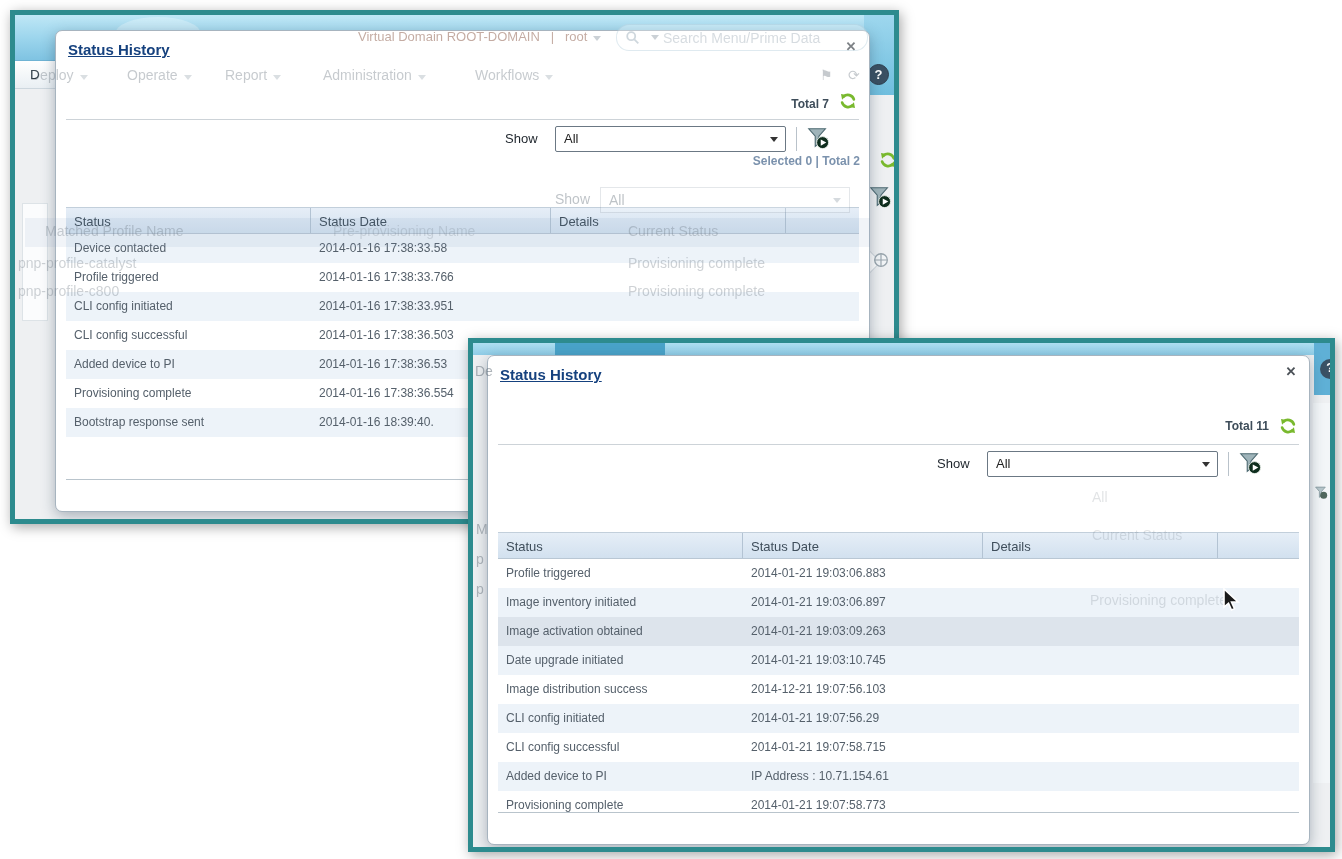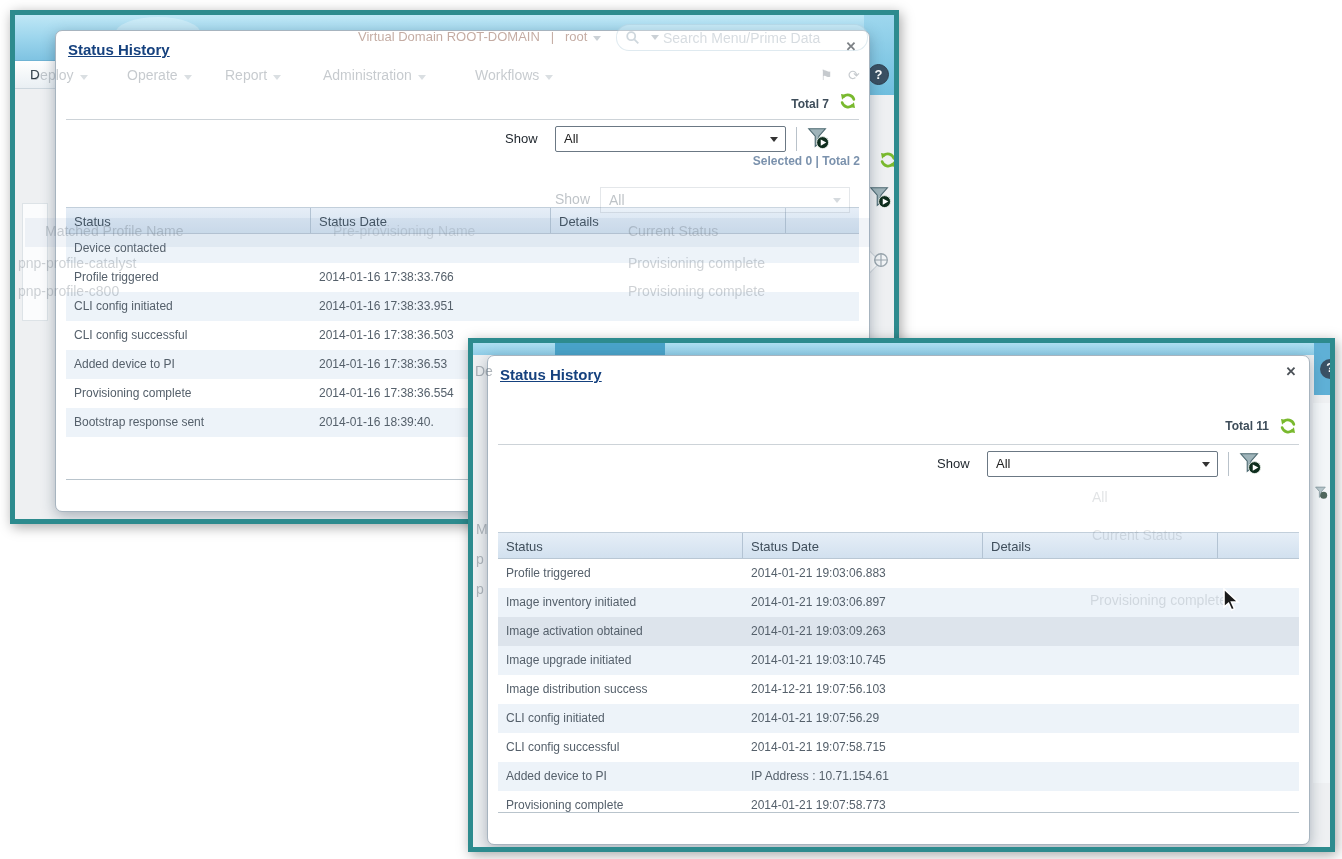--- a/index.html
+++ b/index.html
@@ -207,20 +207,21 @@
       </div>
       <div class="dlg-table">
         <div class="thead">
           <div class="hcell hc1">Status</div>
           <div class="hcell hc2">Status Date</div>
           <div class="hcell hc3">Details</div>
           <div class="hcell hc4"></div>
         </div>
         <div class="trow">
           <div class="cell c1">Device contacted</div>
+          <div class="cell c2">2014-01-16 17:38:33.58</div>
           <div class="cell c3"></div>
         </div>
         <div class="trow">
           <div class="cell c1">Profile triggered</div>
           <div class="cell c2">2014-01-16 17:38:33.766</div>
           <div class="cell c3"></div>
         </div>
         <div class="trow">
           <div class="cell c1">CLI config initiated</div>
           <div class="cell c2">2014-01-16 17:38:33.951</div>
@@ -318,21 +319,21 @@
           <div class="cell c1">Image inventory initiated</div>
           <div class="cell c2">2014-01-21 19:03:06.897</div>
           <div class="cell c3"></div>
         </div>
         <div class="trow hovered">
           <div class="cell c1">Image activation obtained</div>
           <div class="cell c2">2014-01-21 19:03:09.263</div>
           <div class="cell c3"></div>
         </div>
         <div class="trow">
-          <div class="cell c1">Image upgrade initiated</div>
+          <div class="cell c1">Date upgrade initiated</div>
           <div class="cell c2">2014-01-21 19:03:10.745</div>
           <div class="cell c3"></div>
         </div>
         <div class="trow">
           <div class="cell c1">Image distribution success</div>
           <div class="cell c2">2014-12-21 19:07:56.103</div>
           <div class="cell c3"></div>
         </div>
         <div class="trow">
           <div class="cell c1">CLI config initiated</div>

